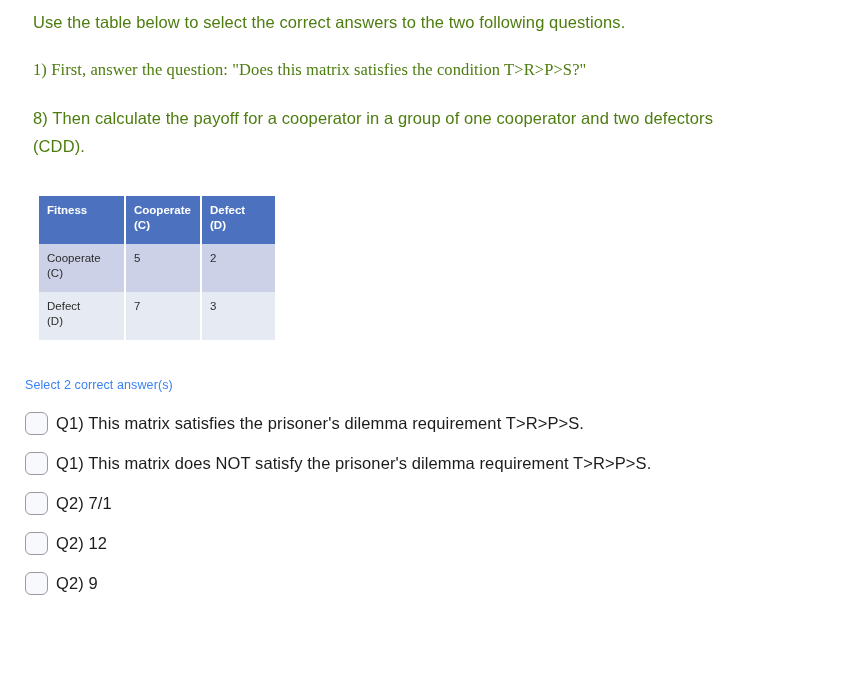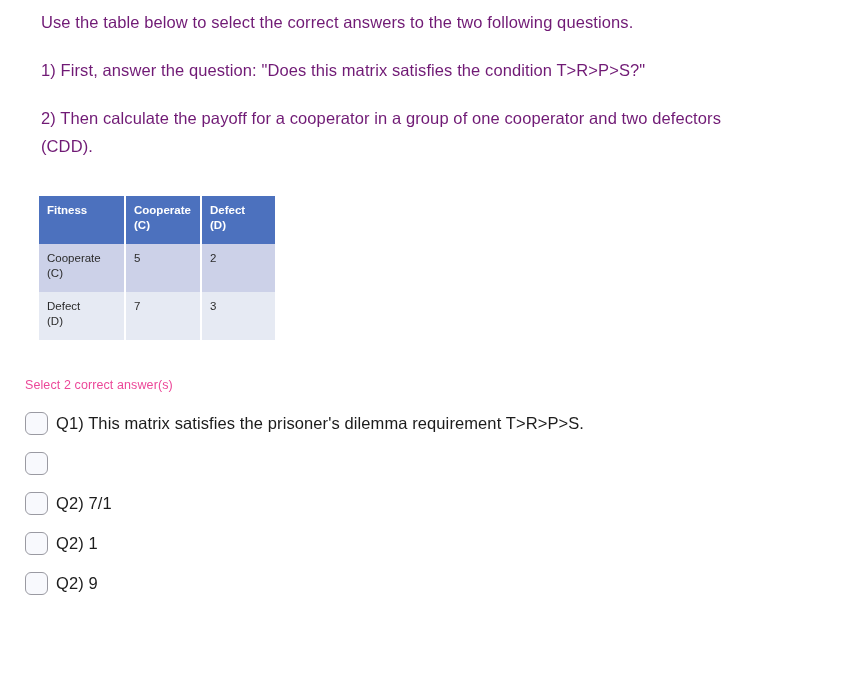--- a/index.html
+++ b/index.html
@@ -17,28 +17,28 @@
   }
 
   
   .prompt {
     position: absolute;
     left: 25px;
     top: 0;
     width: 800px;
   }
   .prompt p {
-    margin: 16px;
+    margin: 8px;
     font-size: 16.5px;
     line-height: 28px;
-    color: #701a75;
+    color: #4d7c0f;
     letter-spacing: 0.1px;
   }
   .prompt p.p1 { margin-top: 8px; }
-  .prompt p.p2 { margin-top: 20px; }
+  .prompt p.p2 { margin-top: 20px; font-family: Liberation Serif, serif; }
   .prompt p.p3 { margin-top: 20px; width: 710px; }
 
   
   .matrix-wrap {
     position: absolute;
     left: 39px;
     top: 196px;
     width: 236px;
   }
   table.matrix {
@@ -83,21 +83,21 @@
 
   
   .answers {
     position: absolute;
     left: 25px;
     top: 377px;
     width: 800px;
   }
   .select-hint {
     font-size: 12.5px;
-    color: #ec4899;
+    color: #3b82f6;
     line-height: 16px;
     margin: 0 0 14px 0;
     letter-spacing: 0.1px;
   }
   .option {
     display: flex;
     align-items: center;
     height: 32px;
     margin-bottom: 8px;
   }
@@ -118,21 +118,21 @@
     letter-spacing: 0.1px;
     white-space: nowrap;
   }
 </style>
 </head>
 <body>
 
 <div class="prompt">
   <p class="p1">Use the table below to select the correct answers to the two following questions.</p>
   <p class="p2">1) First, answer the question: "Does this matrix satisfies the condition T&gt;R&gt;P&gt;S?"</p>
-  <p class="p3">2) Then calculate the payoff for a cooperator in a group of one cooperator and two defectors (CDD).</p>
+  <p class="p3">8) Then calculate the payoff for a cooperator in a group of one cooperator and two defectors (CDD).</p>
 </div>
 
 <div class="matrix-wrap">
   <table class="matrix">
     <colgroup>
       <col class="c0">
         <col class="c1">
         <col class="c2">
     </colgroup>
     <thead>
@@ -174,31 +174,32 @@
 <div class="answers">
   <div class="select-hint">Select 2 correct answer(s)</div>
 
   <div class="option">
     <span class="checkbox"></span>
     <span class="option-label">Q1) This matrix satisfies the prisoner's dilemma requirement T&gt;R&gt;P&gt;S.</span>
   </div>
 
   <div class="option">
     <span class="checkbox"></span>
+    <span class="option-label">Q1) This matrix does NOT satisfy the prisoner's dilemma requirement T&gt;R&gt;P&gt;S.</span>
   </div>
 
   <div class="option">
     <span class="checkbox"></span>
     <span class="option-label">Q2) 7/1</span>
   </div>
 
 
   <div class="option">
     <span class="checkbox"></span>
-    <span class="option-label">Q2) 1</span>
+    <span class="option-label">Q2) 12</span>
   </div>
 
 
   <div class="option">
     <span class="checkbox"></span>
     <span class="option-label">Q2) 9</span>
   </div>
 </div>
 
 </body></html>

